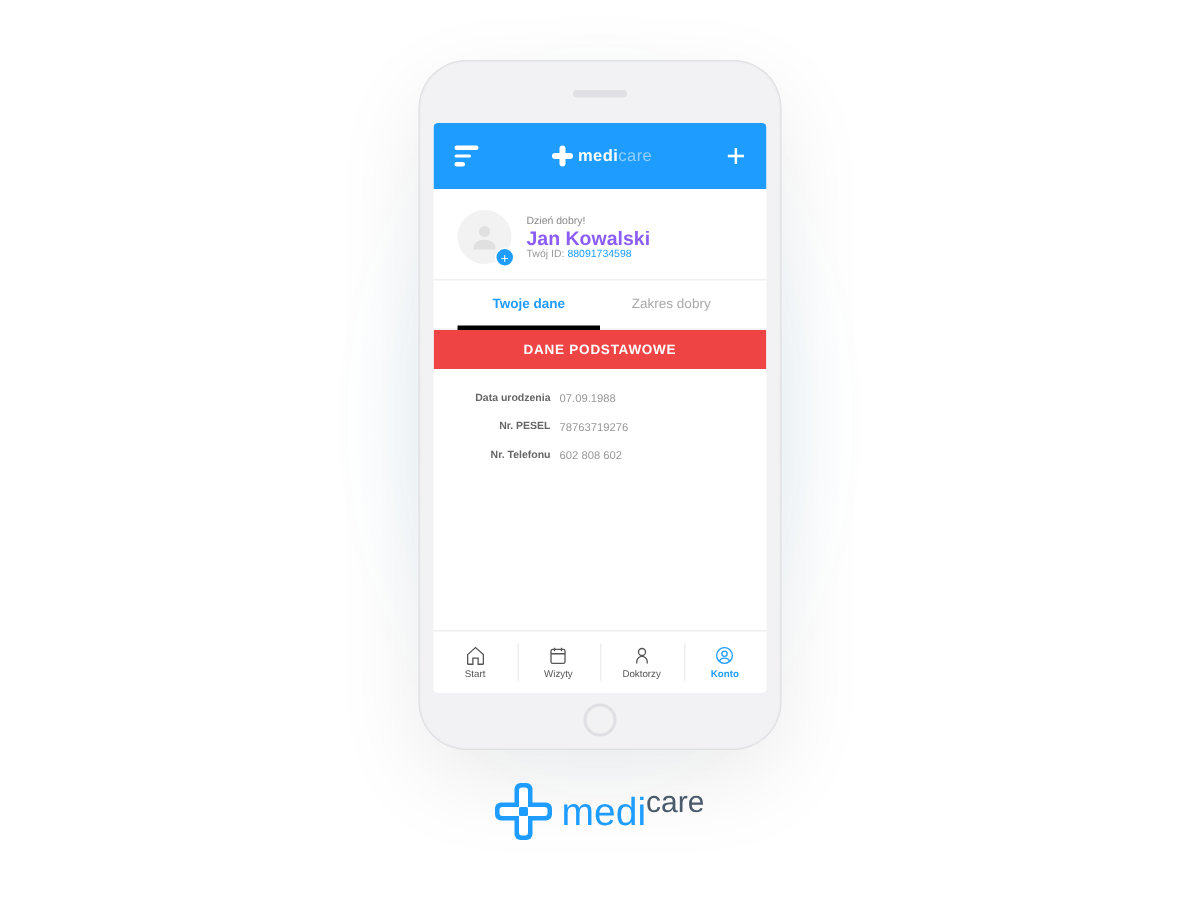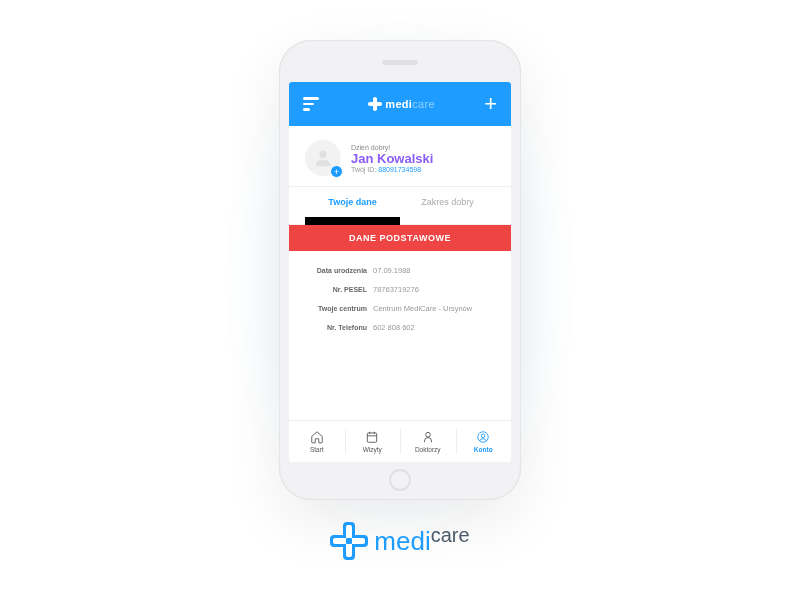--- a/index.html
+++ b/index.html
@@ -63,21 +63,21 @@
   .avatar { width:36px; height:36px; border-radius:50%; background:#f2f2f2; display:flex; align-items:center; justify-content:center; }
   .avatar svg { width:22px; height:22px; fill:#e0e0e0; }
   .avatar-plus { position:absolute; bottom:-2px; right:-2px; width:13px; height:13px; background:#1e9cff; border-radius:50%; color:#fff; font-size:9px; display:flex; align-items:center; justify-content:center; cursor:pointer; border:1.5px solid #fff; }
   .profile-text .greet { font-size:7px; color:#888; }
   .profile-text .name { font-size:13px; font-weight:700; color:#8b5cf6; }
   .profile-text .id { font-size:7px; color:#999; }
   .profile-text .id .val { color:#1e9cff; }
 
   .tabs { display:flex; padding: 0 16px; border-bottom:1px solid #f0f0f0; }
   .tab { flex:1; text-align:center; font-size:9px; padding:10px 0; color:#aaa; cursor:pointer; }
-  .tab.active { color:#1e9cff; font-weight:600; border-bottom:8px solid #000000; margin-bottom:-1px; }
+  .tab.active { color:#1e9cff; font-weight:600; border-bottom:3px solid #000000; margin-bottom:-1px; }
 
   .section-header { background:#ef4444; color:#fff; text-align:center; font-size:9px; font-weight:700; padding:8px 0; letter-spacing:.5px; }
   .data-rows { padding: 10px 16px; }
   .row { display:flex; align-items:center; padding:5px 0; }
   .row .label { width:68px; text-align:right; font-size:7px; color:#666; font-weight:600; padding-right:6px; }
   .row .value { font-size:7.5px; color:#999; }
 
   .bottom-nav { height:42px; border-top:1px solid #eee; display:flex; }
   .nav-item { flex:1; display:flex; flex-direction:column; align-items:center; justify-content:center; gap:2px; cursor:pointer; position:relative; }
   .nav-item + .nav-item::before { content:""; position:absolute; left:0; top:8px; bottom:8px; width:1px; background:#eee; }
@@ -155,24 +155,20 @@
       <div class="data-rows">
         <div class="row">
           <div class="label">Data urodzenia</div>
           <div class="value">07.09.1988</div>
         </div>
         <div class="row">
           <div class="label">Nr. PESEL</div>
           <div class="value">78763719276</div>
         </div>
         <div class="row">
-          <div class="label">Twoje centrum</div>
-          <div class="value">Centrum MediCare - Ursynów</div>
-        </div>
-        <div class="row">
           <div class="label">Nr. Telefonu</div>
           <div class="value">602 808 602</div>
         </div>
       </div>
 
       <div style="flex:1"></div>
 
       <div class="bottom-nav">
         <div class="nav-item">
           <svg viewBox="0 0 24 24">

